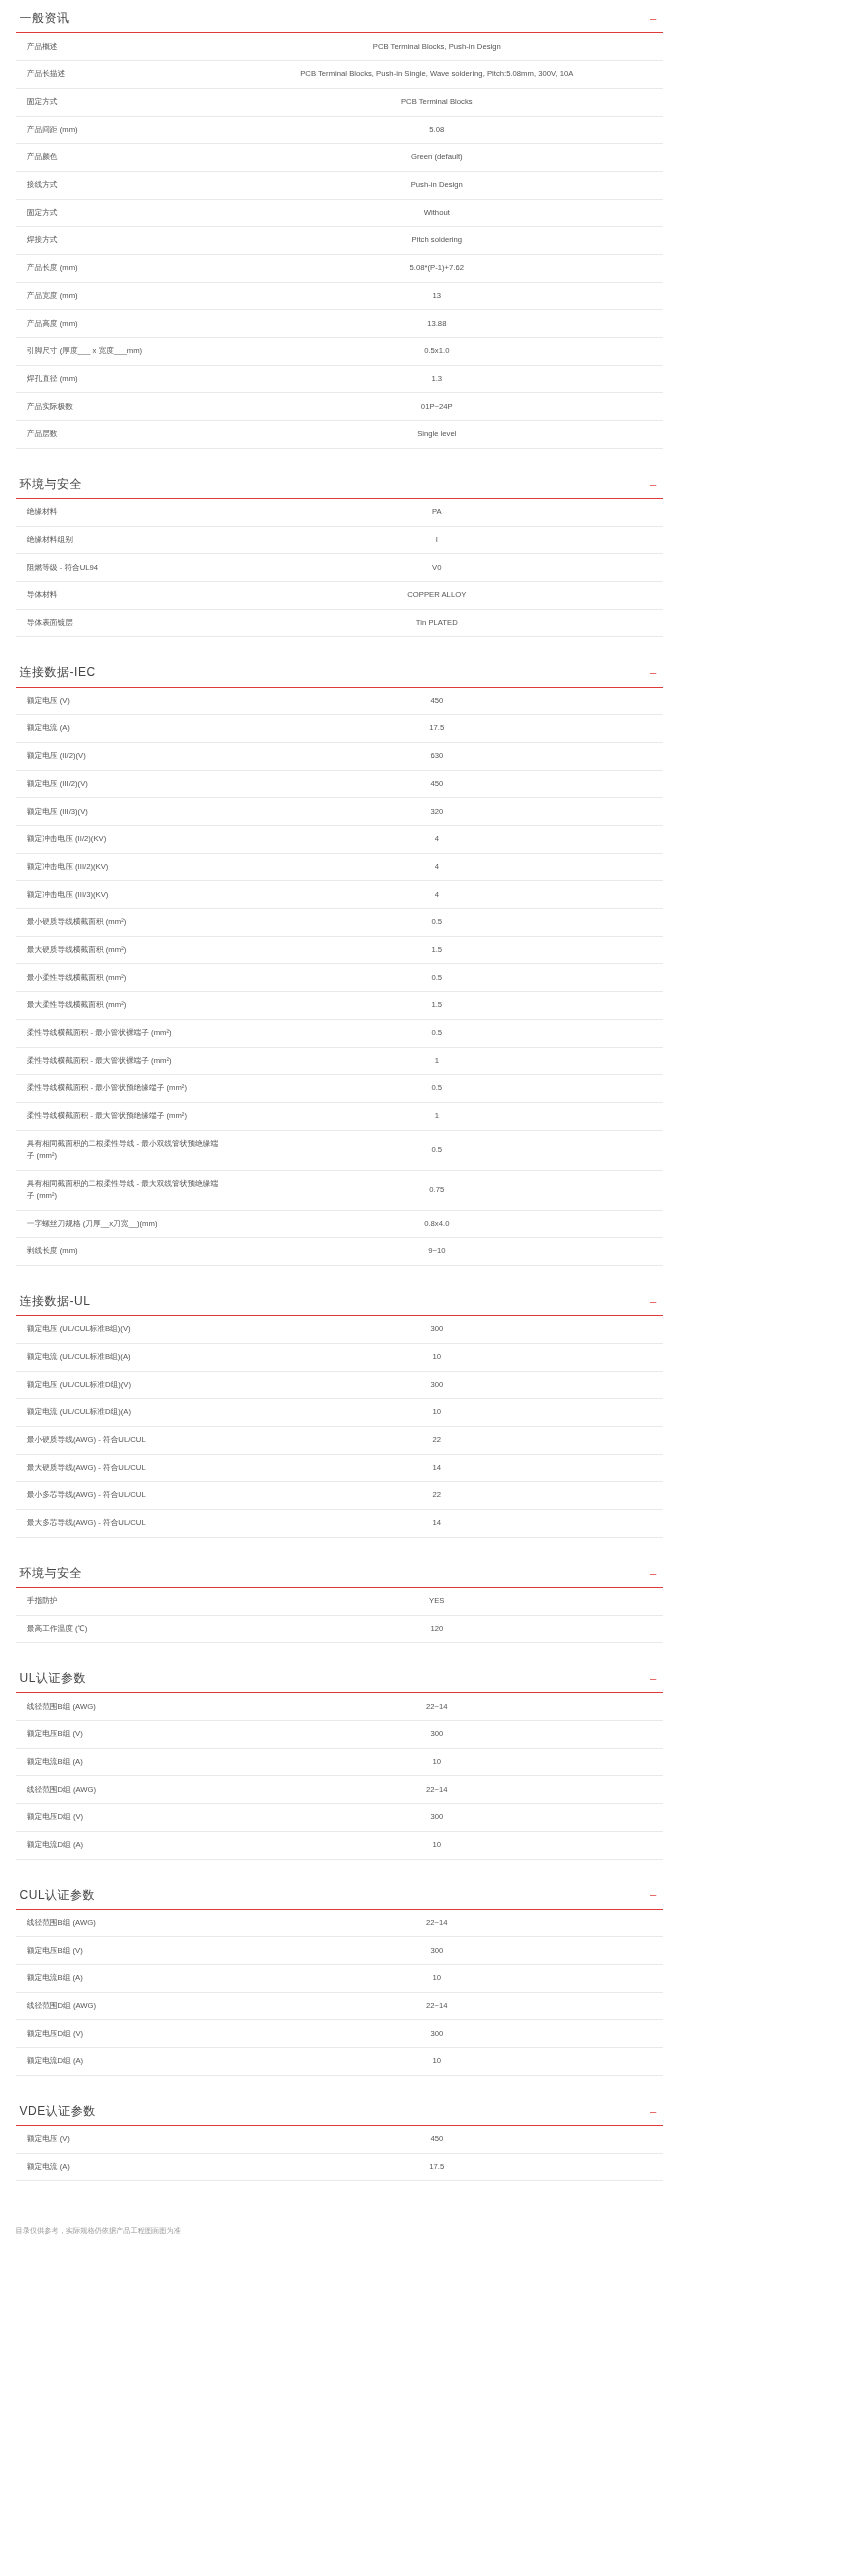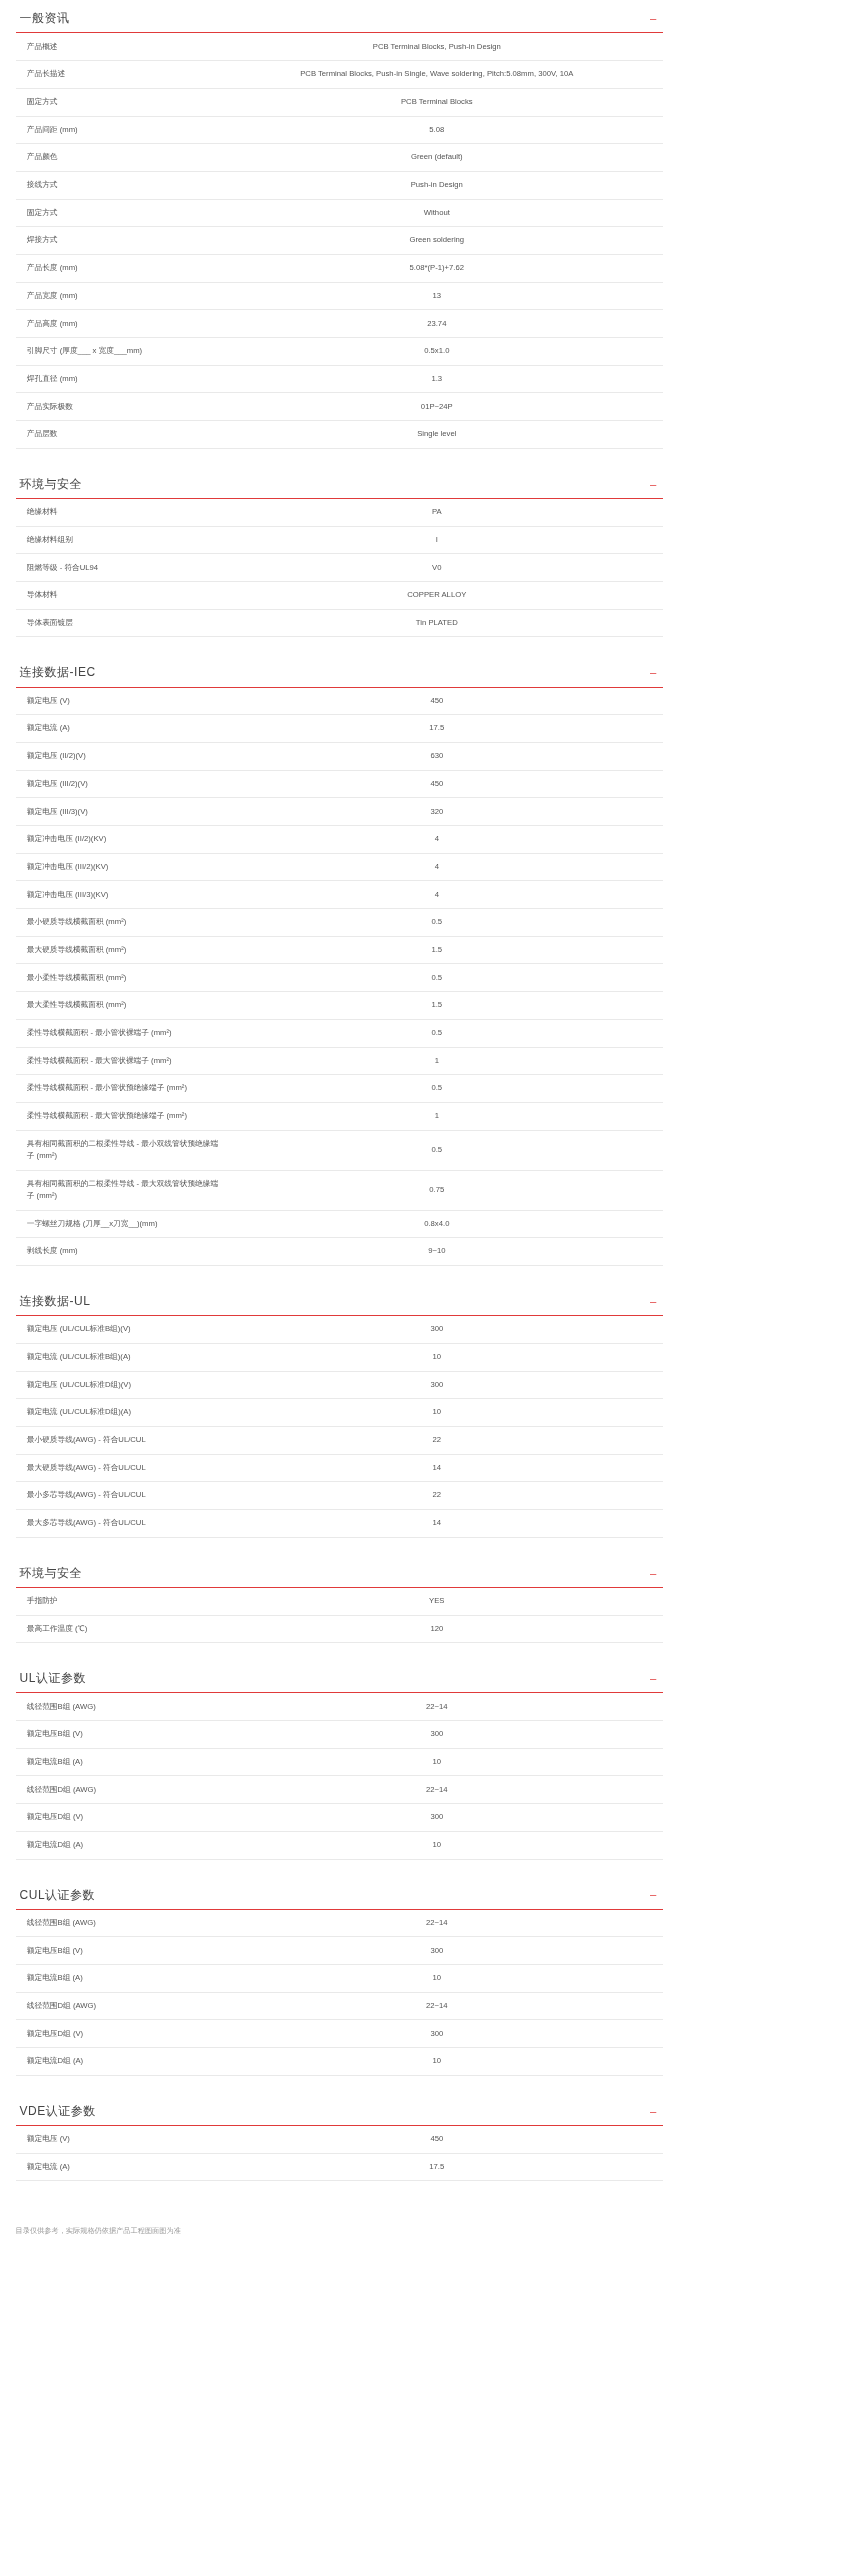--- a/index.html
+++ b/index.html
@@ -109,33 +109,33 @@
             <tr>
               <td class="k">接线方式</td>
               <td class="v">Push-in Design</td>
             </tr>
             <tr>
               <td class="k">固定方式</td>
               <td class="v">Without</td>
             </tr>
             <tr>
               <td class="k">焊接方式</td>
-              <td class="v">Green soldering</td>
+              <td class="v">Pitch soldering</td>
             </tr>
             <tr>
               <td class="k">产品长度 (mm)</td>
               <td class="v">5.08*(P-1)+7.62</td>
             </tr>
             <tr>
               <td class="k">产品宽度 (mm)</td>
               <td class="v">13</td>
             </tr>
             <tr>
               <td class="k">产品高度 (mm)</td>
-              <td class="v">23.74</td>
+              <td class="v">13.88</td>
             </tr>
             <tr>
               <td class="k">引脚尺寸 (厚度___ x 宽度___mm)</td>
               <td class="v">0.5x1.0</td>
             </tr>
             <tr>
               <td class="k">焊孔直径 (mm)</td>
               <td class="v">1.3</td>
             </tr>
             <tr>

